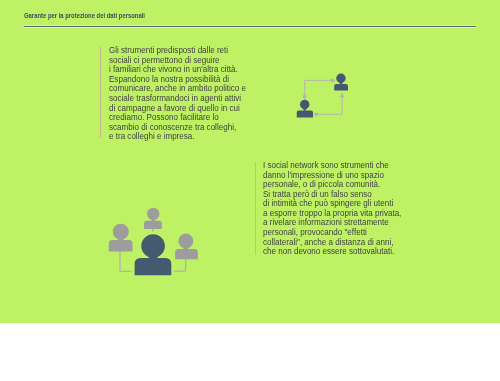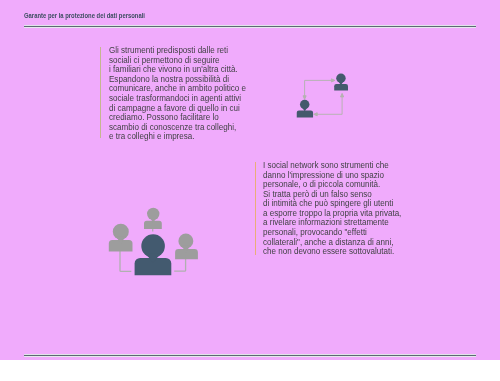--- a/index.html
+++ b/index.html
@@ -2,21 +2,21 @@
 <html><head>
 <meta charset="utf-8">
 <title>Educare alla rete</title>
 <style>
   html, body {
     margin: 0; padding: 0;
     width: 500px; height: 381px;
     background: #ffffff;
     font-family: "Liberation Sans", sans-serif;
   }
-  .page { position: relative; width: 500px; height: 360px; overflow: hidden; background:#f0abfc; }
+  .page { position: relative; width: 500px; height: 323px; overflow: hidden; background:#bef264; }
 
   
   .hdr-title {
     position: absolute; left: 24.3px; top: 12.1px;
     font-size: 6.7px; font-weight: bold; letter-spacing: 0;
     color: #3c4d60; white-space: nowrap;
     transform: scaleX(0.88); transform-origin: 0 0;
   }
   .hdr-rule {
     position: absolute; left: 24px; top: 25px; width: 452px; height: 3px;

